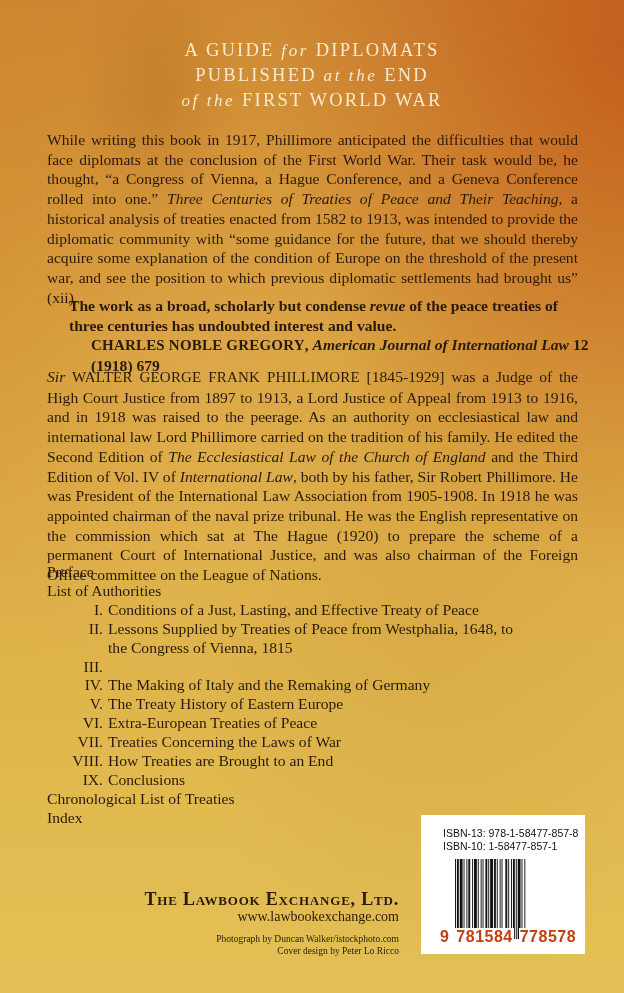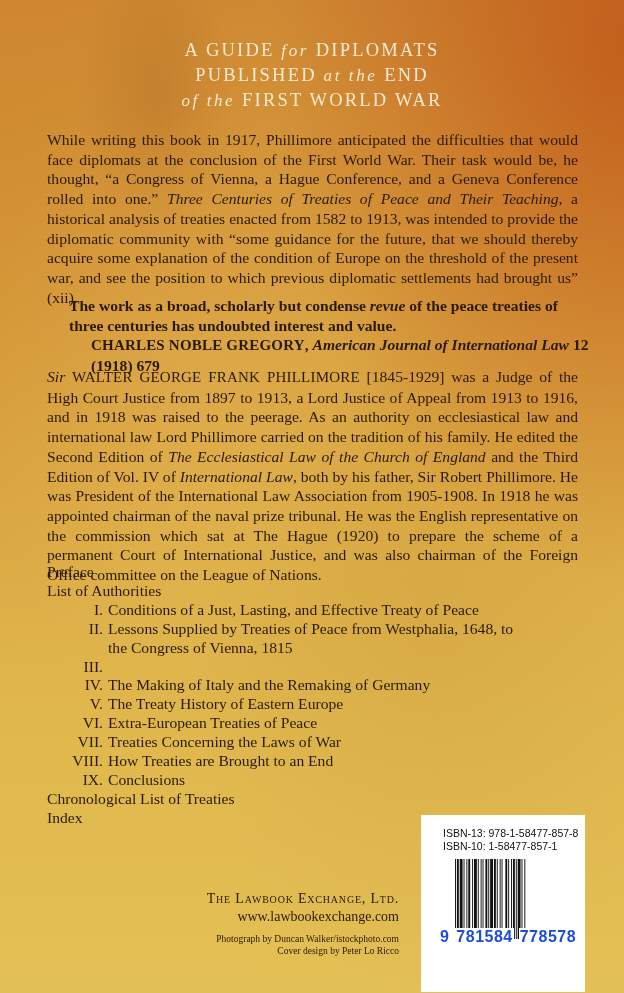--- a/index.html
+++ b/index.html
@@ -31,29 +31,29 @@
     .p1 { top:130px; }
     .quote { position:absolute; left:61px; width:520px; top:288px; font-size:15.6px; line-height:19.7px; margin:8px;font-weight:bold; }
     .quote .attrib { display:block; padding-left:22px; }
     .sc-name { font-size:15px; letter-spacing:0.2px; }
     .p2 { top:367px; }
     .contents { position:absolute; left:47px; top:563px; width:540px; font-size:15.6px; line-height:18.9px; }
     .contents .row { display:flex; }
     .contents .num { width:56px; text-align:right; padding-right:5px; flex-shrink:0; }
     .contents .txt { flex:1; }
     .isbn-box {
-      position:absolute; left:421px; top:815px; width:164px; height:177px;
+      position:absolute; left:421px; top:815px; width:164px; height:139px;
       background:#ffffff;
     }
     .isbn-text { position:absolute; left:22px; top:12px; font-family:"Liberation Sans", sans-serif; font-size:10.5px; line-height:12.5px; color:#111; }
     .barcode { position:absolute; left:34px; top:44px; width:108px; height:80px; }
-    .barcode-digits { position:absolute; left:18px; top:113px; font-family:"Liberation Sans", sans-serif; font-weight:bold; font-size:16px; letter-spacing:0.5px; color:#1d4ed8; background:transparent; }
+    .barcode-digits { position:absolute; left:18px; top:113px; font-family:"Liberation Sans", sans-serif; font-weight:bold; font-size:16px; letter-spacing:0.5px; color:#c2410c; background:transparent; }
     .barcode-digits span { background:#fff; padding:0 1px; }
     .publisher { position:absolute; right:225px; top:890px; text-align:right; }
-    .pub-name { font-size:14px; font-variant:small-caps; letter-spacing:0.8px; font-weight:normal; color:#2a1a0c; line-height:18px; }
+    .pub-name { font-size:18px; font-variant:small-caps; letter-spacing:0.8px; font-weight:bold; color:#2a1a0c; line-height:18px; }
     .pub-url { font-size:14px; line-height:17px;text-align:right; }
     .credits { font-size:9.5px; line-height:12px; margin-top:8px; }
   </style>
 </head>
 <body>
 
 <div class="texture"></div>
 
 <div class="tagline">
   <div>

